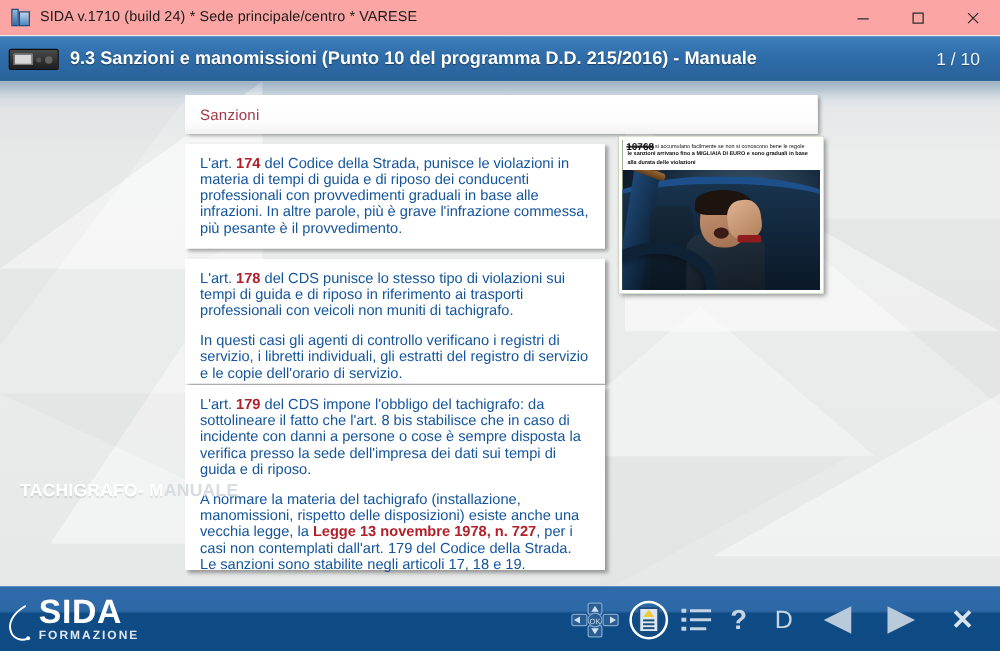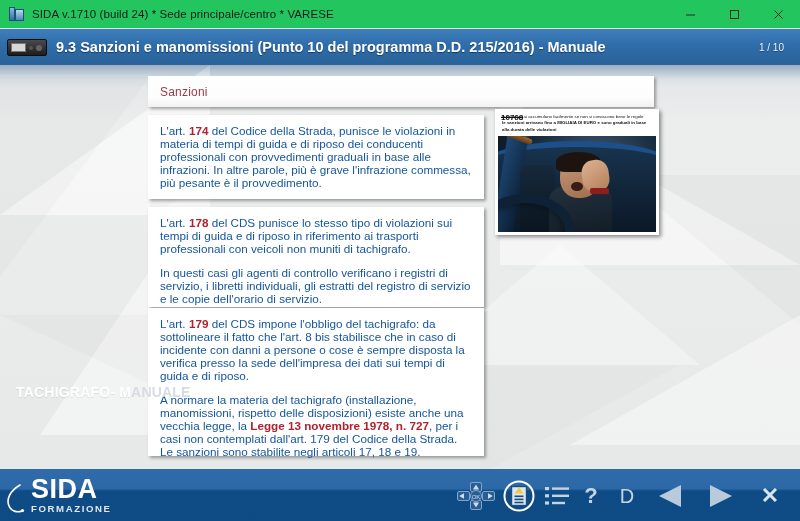--- a/index.html
+++ b/index.html
@@ -13,21 +13,21 @@
     position: relative;
     width: 800px; height: 521px;
     overflow: hidden;
     background: #ffffff;
   }
 
   
   .titlebar {
     position: absolute; left: 0; top: 0;
     width: 800px; height: 29px;
-    background: #22c55e;
+    background: #fca5a5;
     display: flex; align-items: center;
     border-bottom: 1px solid #e8e8e8;
   }
   .tb-icon {
     width: 16px; height: 16px;
     margin-left: 9px; margin-right: 7px;
     position: relative; flex: none;
   }
   .tb-icon .b1 {
     position: absolute; left: 0; top: 1px; width: 6px; height: 14px;
@@ -80,21 +80,21 @@
     position: absolute; right: 13px; top: 6px; width: 4px; height: 4px;
     background: #555; border-radius: 50%;
   }
   .header-title {
     font-size: 14.5px; font-weight: bold; color: #ffffff;
     text-shadow: 0 1px 1px rgba(0,0,0,0.45);
     white-space: nowrap;
   }
   .header-counter {
     margin-left: auto; margin-right: 16px;
-    font-size: 10px; color: #eef4fa;
+    font-size: 14px; color: #eef4fa;
     text-shadow: 0 1px 1px rgba(0,0,0,0.35);
   }
 
   
   .stage {
     position: absolute; left: 0; top: 65px;
     width: 800px; height: 404px;
     overflow: hidden;
     background:
       linear-gradient(180deg, #c6d4e0 0px, #e6e8e9 22px, #eceded 60px, #e7e8e8 100%);

